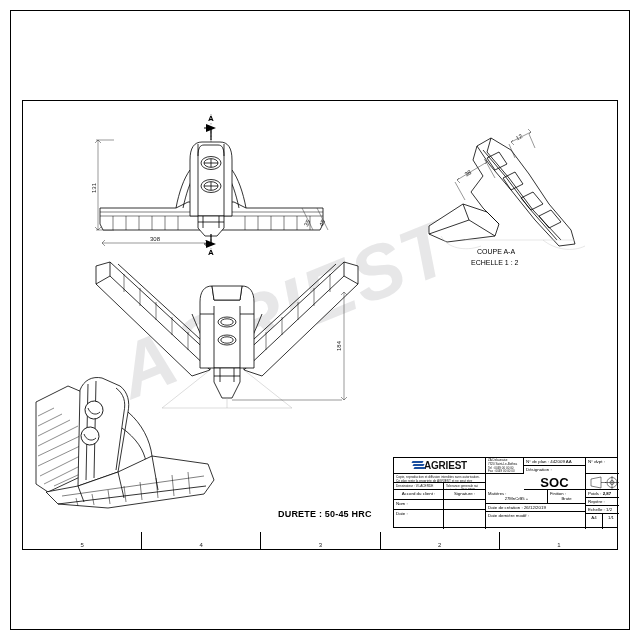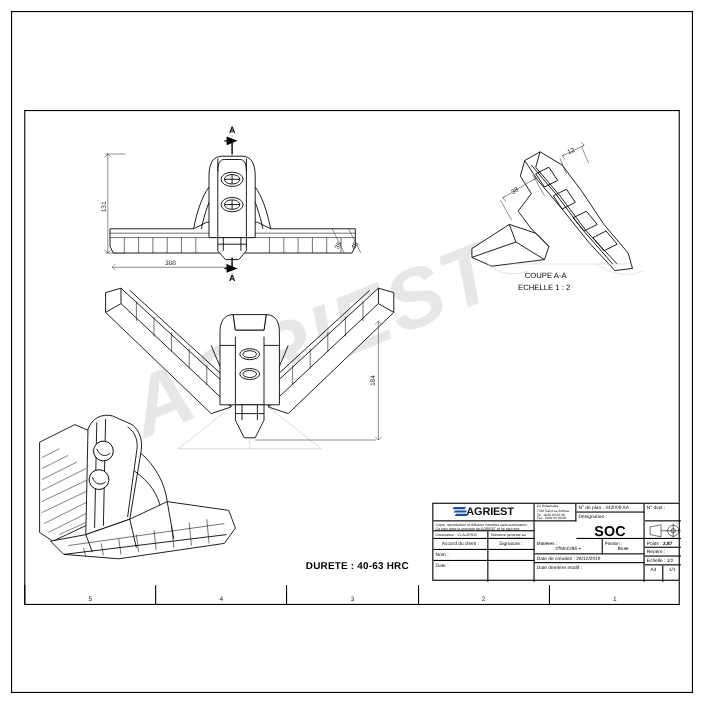--- a/index.html
+++ b/index.html
@@ -347,21 +347,21 @@
   <div class="view" style="left:425px; top:128px;">
     <svg width="165" height="125" viewBox="0 0 165 125">
       <text class="dimtxt" x="44" y="47" transform="rotate(-31 44,47)" text-anchor="middle">38</text>
       <text class="dimtxt" x="95" y="11" transform="rotate(-27 95,11)" text-anchor="middle">12</text>
     </svg>
   </div>
 
   <div class="coupe-lbl">COUPE A-A</div>
   <div class="ech-lbl">ECHELLE 1 : 2</div>
 
-  <div class="hardness">DURETE : 40-63 HRC</div>
+  <div class="hardness">DURETE : 50-45 HRC</div>
 
   <div class="tb">
 
     <div class="logo-wrap">
       <span class="logo-mark">
         <i></i>
           <i></i>
           <i></i>
       </span>
       <span class="logo-text">AGRIEST</span>

